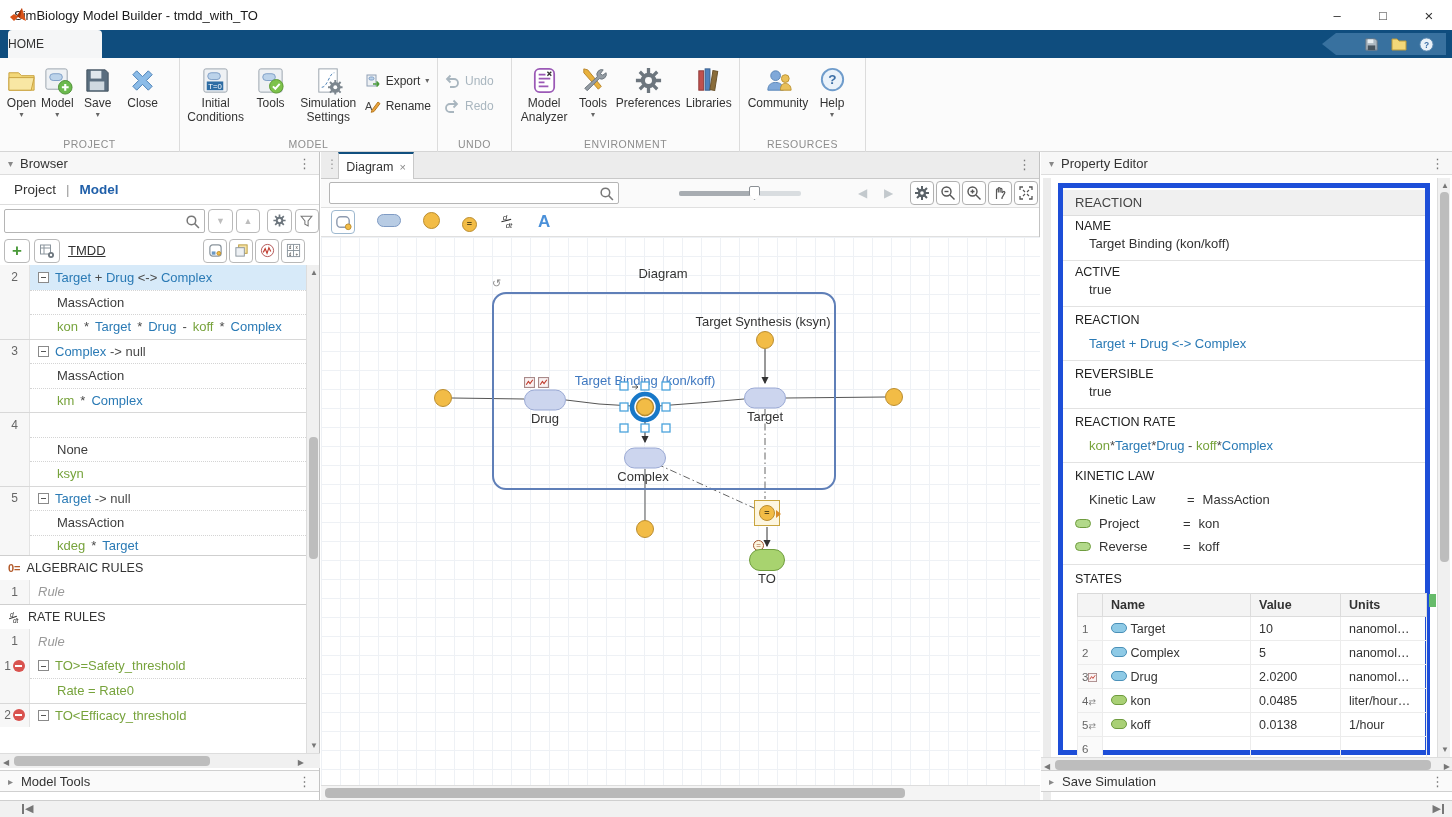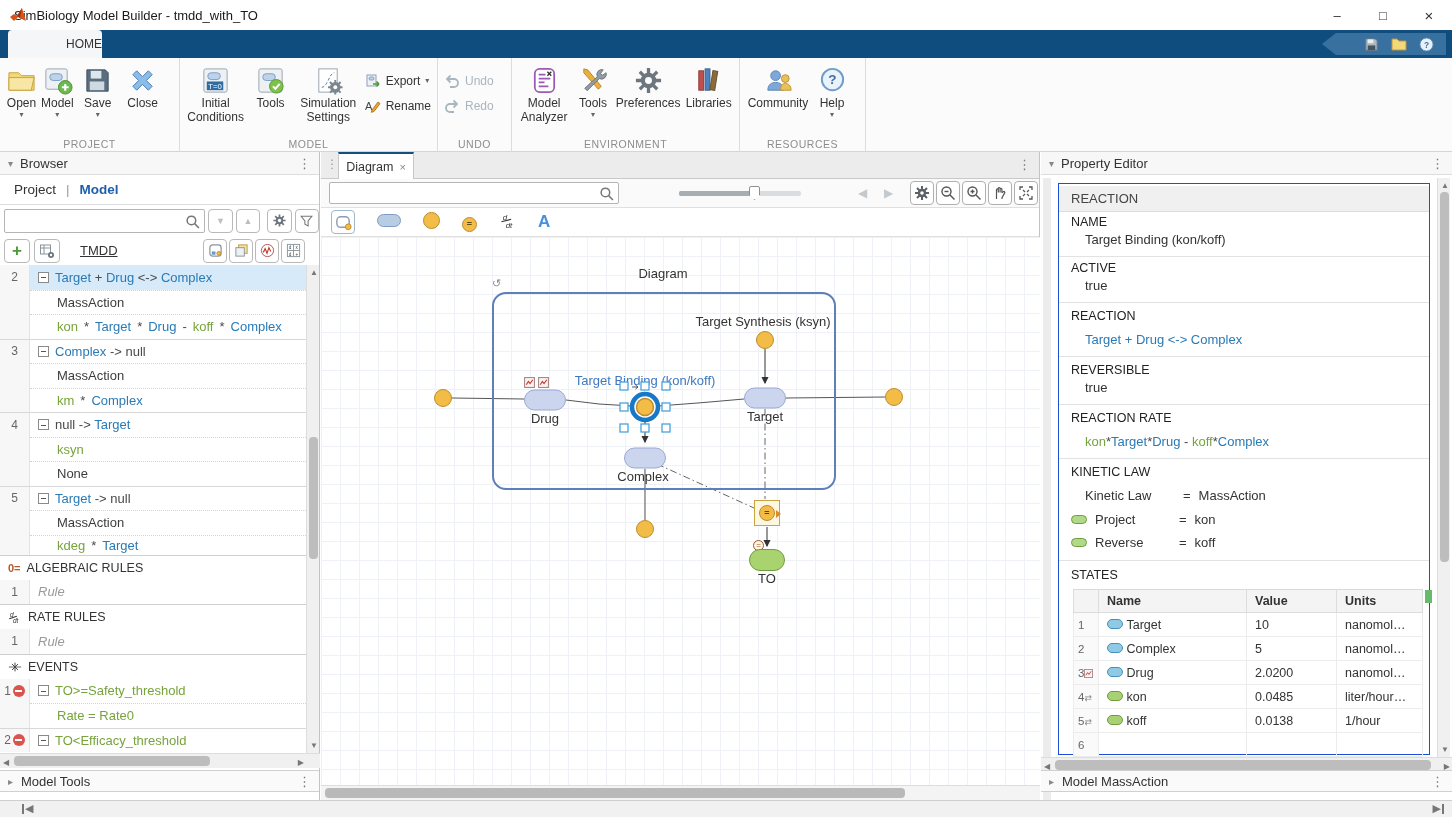--- a/index.html
+++ b/index.html
@@ -8,21 +8,21 @@
   .abs { position:absolute; }
 
   
   .titlebar { position:absolute; left:0; top:0; width:1452px; height:30px; background:#fff; display:flex; align-items:center; }
   .titlebar .apptitle { font-size:13px; color:#1a1a1a; margin-left:8px; }
   .winbtns { margin-left:auto; display:flex; }
   .winbtn { width:46px; height:30px; display:flex; align-items:center; justify-content:center; font-size:13px; color:#333; }
 
   
   .tabstrip { position:absolute; left:0; top:30px; width:1452px; height:28px; background:#0f4d7e; }
-  .hometab { position:absolute; left:8px; top:0; width:94px; height:28px; background:#f5f6f7; border-radius:4px 4px 0 0; display:flex; align-items:center; justify-content:flex-end; font-size:12px; color:#333; }
+  .hometab { position:absolute; left:8px; top:0; width:94px; height:28px; background:#f5f6f7; border-radius:4px 4px 0 0; display:flex; align-items:center; justify-content:flex-start; font-size:12px; color:#333; }
   .qaccess { position:absolute; right:6px; top:3px; height:22px; width:124px; background:#38719f; clip-path:polygon(14px 0,100% 0,100% 100%,14px 100%,0 50%); display:flex; align-items:center; justify-content:flex-end; gap:12px; padding-right:12px; }
 
   
   .ribbon { position:absolute; left:0; top:58px; width:1452px; height:94px; background:#fbfbfb; border-bottom:1px solid #d5d5d5; display:flex; }
   .rgroup { position:relative; height:94px; border-right:1px solid #dcdcdc; display:flex; align-items:flex-start; padding:5px 6px 0 6px; gap:4px; }
   .glabel { position:absolute; bottom:2px; left:0; right:0; text-align:center; font-size:10.5px; color:#8d8d8d; letter-spacing:.5px; }
   .rbig { display:flex; flex-direction:column; align-items:center; gap:1px; font-size:12px; color:#333; text-align:center; line-height:1.15; padding-top:2px; }
   .rbig svg { width:31px; height:31px; }
   .drop { font-size:8px; color:#666; line-height:6px; }
   .rsmallcol { display:flex; flex-direction:column; gap:9px; padding-top:10px; }
@@ -38,21 +38,21 @@
   .caret { color:#888; font-size:10px; }
 
   
   .bnav { position:absolute; left:0; top:23px; width:100%; height:30px; border-bottom:1px solid #ddd; display:flex; align-items:center; font-size:13.5px; padding-left:14px; gap:10px; }
   .bnav .mdl { color:#1f5fa9; font-weight:bold; }
   .bsearch { position:absolute; left:0; top:53px; width:100%; height:31px; display:flex; align-items:center; padding-left:4px; gap:3px; }
   .sinput { position:relative; width:206px; height:24px; border:1px solid #b5b5b5; border-radius:2px; background:#fff; }
   .sinput svg { position:absolute; right:4px; top:4px; }
   .sqbtn { width:25px; height:24px; border:1px solid #b9b9b9; border-radius:4px; background:#fff; display:flex; align-items:center; justify-content:center; color:#bdbdbd; font-size:9px; }
   .btmdd { position:absolute; left:0; top:84px; width:100%; height:29px; display:flex; align-items:center; gap:4px; padding-left:4px; font-size:13px; }
-  .btmdd .name { margin-left:16px;text-decoration:underline; }
+  .btmdd .name { margin-left:4px;text-decoration:underline; }
   .tbtn { width:26px; height:24px; border:1px solid #b9b9b9; border-radius:4px; background:#fff; display:flex; align-items:center; justify-content:center; }
   .plusbtn { color:#4a9a3a; font-size:17px; font-weight:bold; }
   .rightbtns { margin-left:auto; display:flex; gap:2px; padding-right:14px; }
 
   .blist { position:absolute; left:0; top:113px; width:306px; height:488px; overflow:hidden; background:#fff; }
   .lrow { position:relative; display:flex; height:24.5px; align-items:center; font-size:13px; }
   .numcell { width:30px; align-self:stretch; background:#f7f7f7; border-right:1px solid #e3e3e3; color:#666; font-size:12px; display:flex; align-items:center; justify-content:center; gap:2px; flex:none; }
   .rowbody { flex:1; align-self:stretch; display:flex; align-items:center; padding-left:8px; gap:6px; overflow:hidden; white-space:nowrap; }
   .sub .rowbody { padding-left:27px; }
   .dotline .rowbody { border-top:1px dotted #d4d4d4; }
@@ -95,21 +95,21 @@
   .compartment { position:absolute; left:171px; top:55px; width:344px; height:198px; border:2px solid #5f7fb8; border-radius:14px; }
   .bindlabel { color:#3f78c0; }
   .ruleicon { position:absolute; left:433px; top:263px; width:26px; height:26px; background:#fdf6e0; border:1.5px solid #c9a53f; display:flex; align-items:center; justify-content:center; }
   .ruleicon .circ { width:16px; height:16px; background:#f2bc46; border:1.5px solid #bb8d2f; border-radius:50%; display:flex; align-items:center; justify-content:center; font-size:9px; font-weight:bold; color:#5a4a1a; }
   .minieq { position:absolute; left:432px; top:303px; width:11px; height:11px; border:1px solid #a0522d; border-radius:50%; color:#a0522d; font-size:8px; line-height:9px; text-align:center; background:#fdf6e0; }
   .tosp { position:absolute; left:446px; top:323px; width:36px; height:22px; background:#a8d36f; border:1.5px solid #6f9d3d; border-radius:11px; transform:translate(-50%,-50%); }
   .dosebadge { width:11px; height:11px; }
 
   
   .pgutter { position:absolute; left:2px; top:26px; width:8px; height:730px; background:#ececec; }
-  .pbox { position:absolute; left:17px; top:31px; width:372px; height:572px; border:1px solid #1d4ed8; background:#fff; font-size:12.5px; }
+  .pbox { position:absolute; left:17px; top:31px; width:372px; height:572px; border:5px solid #1d4ed8; background:#fff; font-size:12.5px; }
   .psec { position:absolute; left:0; width:100%; height:26px; background:#f0f0f0; border-bottom:1px solid #ddd; display:flex; align-items:center; padding-left:12px; font-size:13px; color:#444; }
   .plabel { position:absolute; left:12px; font-size:12.5px; color:#222; }
   .pvalue { position:absolute; left:26px; font-size:13px; color:#333; }
   .pdiv { position:absolute; left:0; width:100%; border-top:1px solid #e2e2e2; }
   .klrow { position:absolute; left:26px; display:flex; align-items:center; gap:8px; font-size:13px; color:#333; }
   .pill-green { width:16px; height:9px; background:#b2d98a; border:1px solid #6f9c3f; border-radius:5px; display:inline-block; }
   .pill-blue { width:16px; height:10px; background:#8ecae6; border:1px solid #4a90b8; border-radius:5px; display:inline-block; }
   .pill-greensm { width:16px; height:10px; background:#a9d075; border:1px solid #6f9c3f; border-radius:5px; display:inline-block; }
 
   .stable { position:absolute; left:14px; top:405px; width:350px; border:1px solid #d9d9d9; font-size:12.5px; border-collapse:collapse; }
@@ -459,36 +459,30 @@
         <div class="numcell"></div>
         <div class="rowbody">
           <span class="c-p">km</span>
           <span class="c-d">*</span>
           <span class="c-s">Complex</span>
         </div>
       </div>
 
     <div class="lrow solidline">
       <div class="numcell">4</div>
-      <div class="rowbody">
-          <span class="expander">
-            <i></i>
-          </span>
-          <span><span class="c-d">null</span><span class="c-d"> -&gt; </span><span class="c-s">Target</span></span>
-        </div>
-    </div>
+    </div>
+    <div class="lrow sub dotline">
+        <div class="numcell"></div>
+        <div class="rowbody lawtx">None</div>
+      </div>
     <div class="lrow sub dotline">
         <div class="numcell"></div>
         <div class="rowbody">
           <span class="c-p">ksyn</span>
         </div>
-      </div>
-    <div class="lrow sub dotline">
-        <div class="numcell"></div>
-        <div class="rowbody lawtx">None</div>
       </div>
 
     <div class="lrow solidline">
       <div class="numcell">5</div>
       <div class="rowbody">
           <span class="expander">
             <i></i>
           </span>
           <span><span class="c-s">Target</span><span class="c-d"> -&gt; </span><span class="c-d">null</span></span>
         </div>
@@ -521,27 +515,20 @@
           <path d="M1 7.5 L9 7.5" stroke="#333" transform="rotate(-18 5 7.5)"></path>
           <text x="5" y="13" font-size="6.5" font-style="italic" fill="#333">dt</text>
         </svg>
       <span>RATE RULES</span>
     </div>
     <div class="lrow">
       <div class="numcell">1</div>
       <div class="rowbody ruleph">Rule</div>
     </div>
 
-    <div class="sechead">
-      <svg width="14" height="14" viewBox="0 0 16 16">
-          <path d="M1 8h14" stroke="#555"></path>
-          <path d="M8 3v10M4.5 4.5l7 7M11.5 4.5l-7 7" stroke="#444" stroke-width="1.1"></path>
-        </svg>
-      <span>EVENTS</span>
-    </div>
     <div class="lrow">
       <div class="numcell">
           <span>1</span>
           <span class="evdot">
             <i></i>
           </span>
         </div>
       <div class="rowbody">
           <span class="expander">
             <i></i>
@@ -858,21 +845,21 @@
   </div>
 
   <div class="hscroll" style="left:0;top:605px;width:411px">
     <span class="scrollarrow" style="left:3px;top:4px">◀</span>
     <div class="hthumb" style="left:14px;width:376px"></div>
     <span class="scrollarrow" style="right:2px;top:4px">▶</span>
   </div>
 
   <div class="toolsbar" style="top:618px">
     <span class="caret">▸</span>
-    <span>Model MassAction</span>
+    <span>Save Simulation</span>
     <span class="dots">⋮</span>
   </div>
 </div>
 
 <div class="statusbar">
   <span class="collapser" style="left:22px">
       <i style="border-left:2px solid #777;height:10px;margin-right:1px"></i>
       <span>◀</span>
     </span>
   <span class="collapser" style="right:8px">

